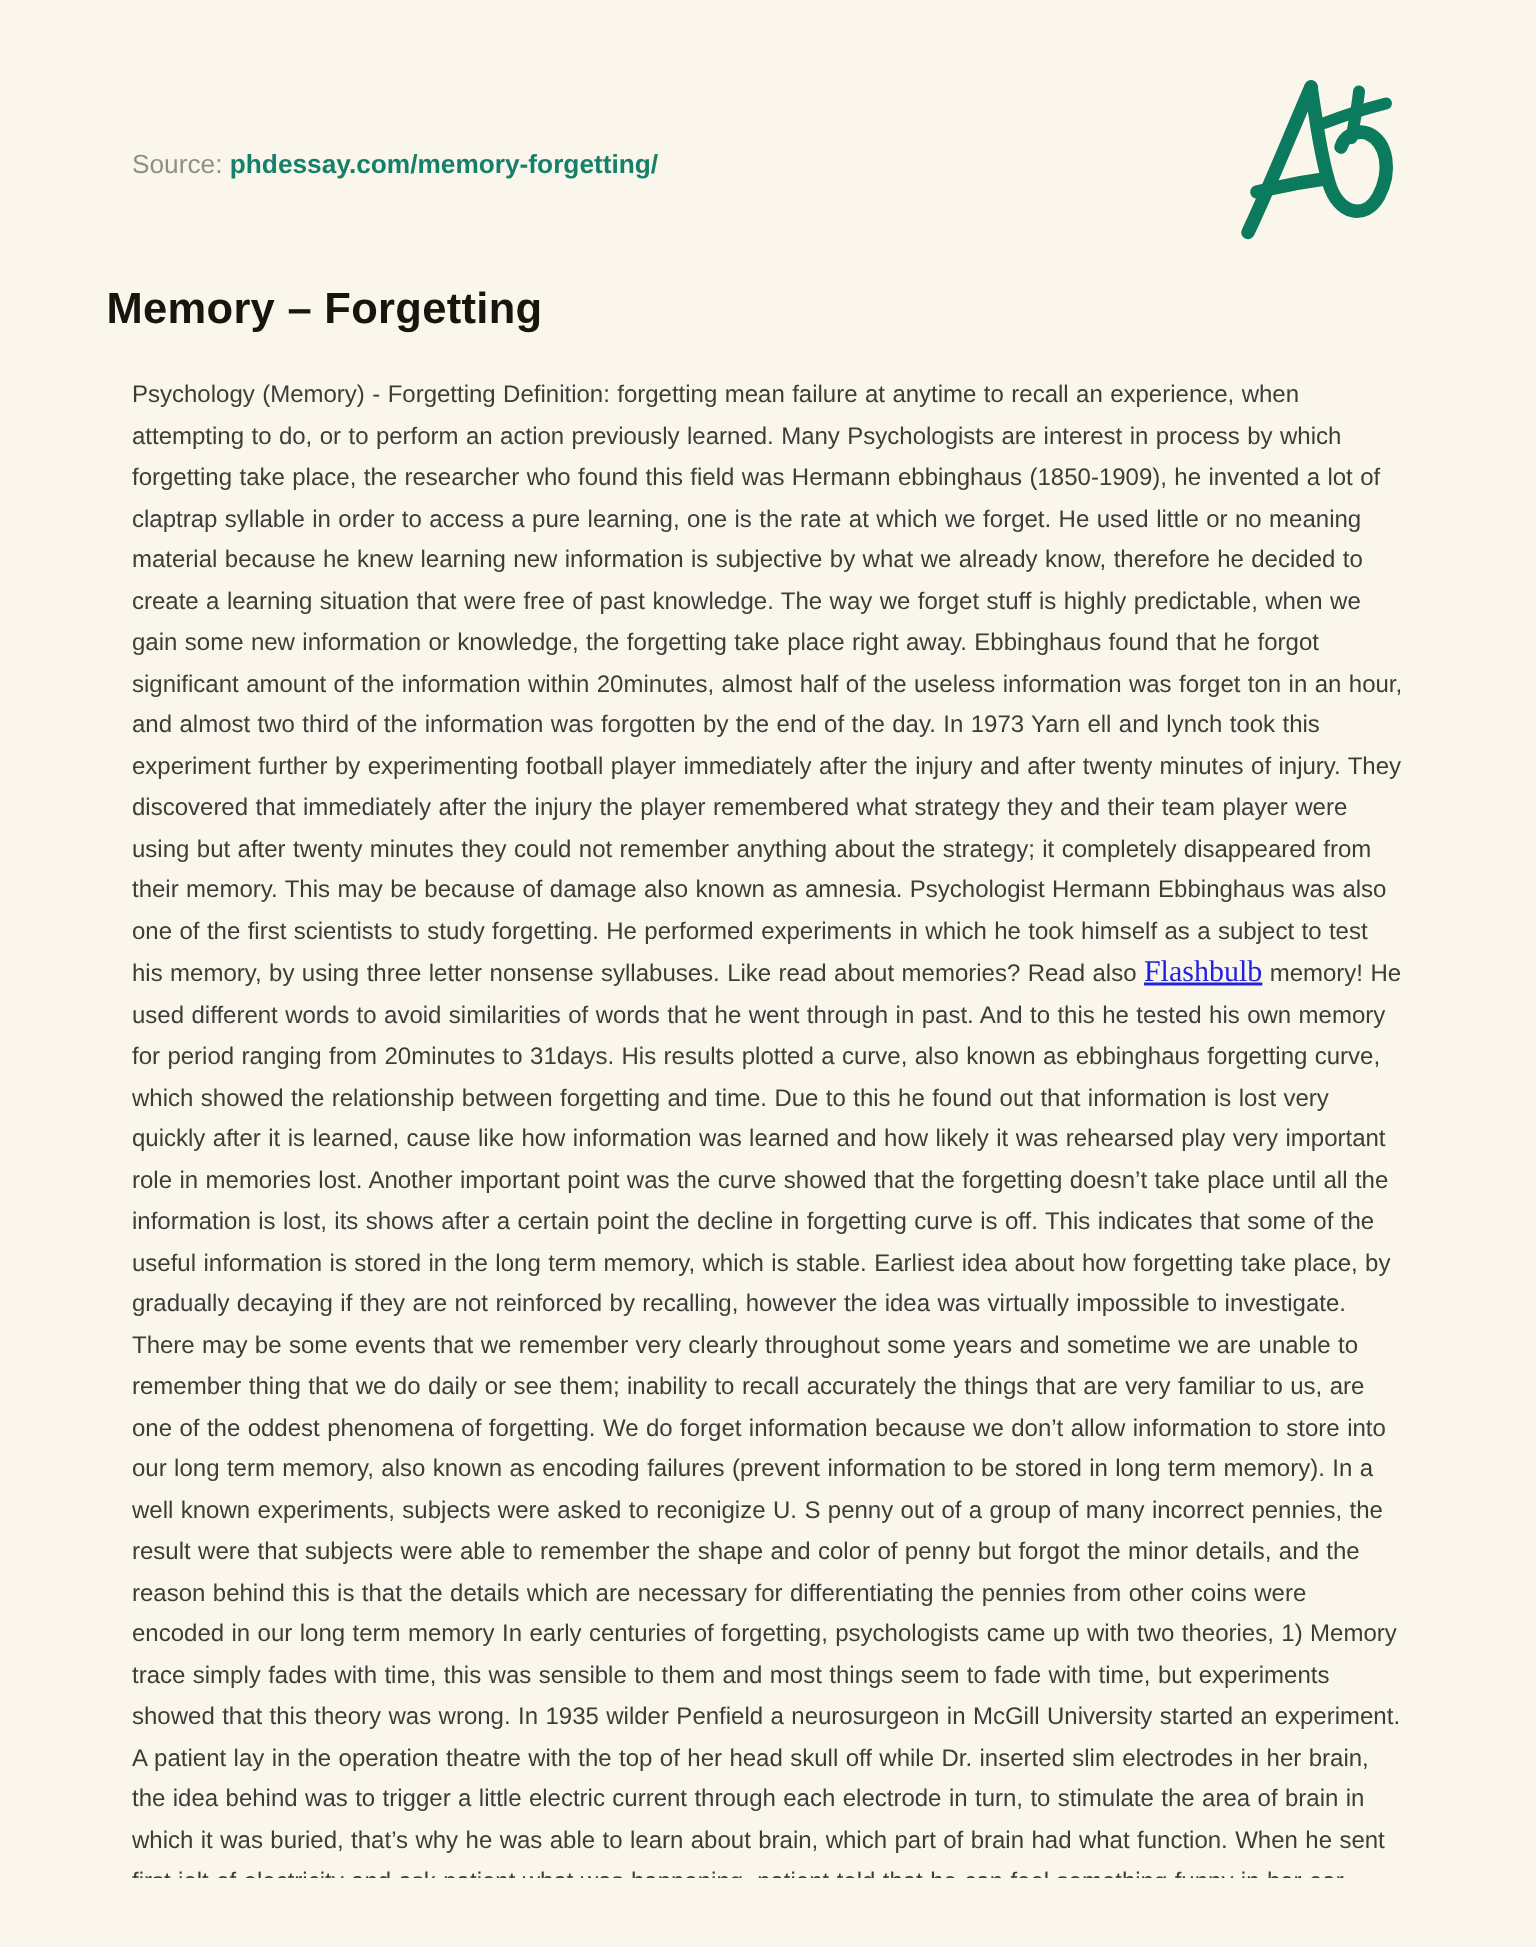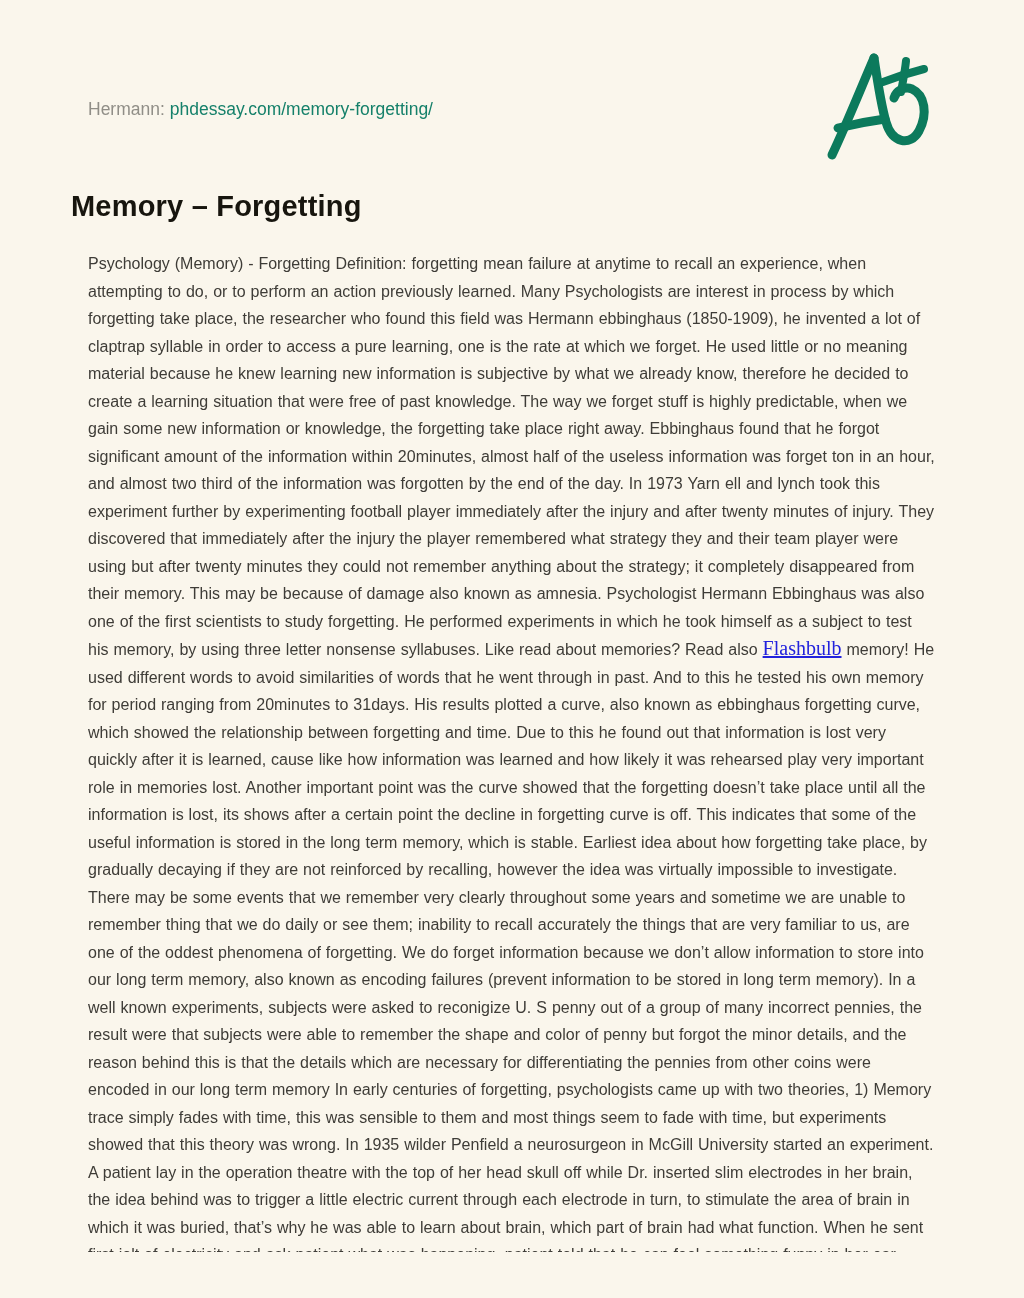--- a/index.html
+++ b/index.html
@@ -27,21 +27,21 @@
   .source-line {
     position: absolute;
     left: 88px;
     top: 99px;
     font-size: 17.5px;
     color: #908e87;
   }
   .source-line a {
     color: #15806a;
     text-decoration: none;
-    font-weight: 400;
+    font-weight: 700;
   }
   .logo {
     position: absolute;
     left: 818px;
     top: 42px;
     width: 120px;
     height: 132px;
   }
   .essay-title {
     position: absolute;
@@ -76,21 +76,21 @@
     font-family: Liberation Serif, serif;
   }
 </style>
 </head>
 <body>
 
 <div class="page">
 
 
   <div class="source-line">
-    <span>Hermann:</span>
+    <span>Source:</span>
     <a href="#">phdessay.com/memory-forgetting/</a>
   </div>
 
   <div class="logo">
     <svg width="120" height="132" viewBox="0 0 120 130" fill="none" xmlns="http://www.w3.org/2000/svg">
       <g stroke="#0c7a5c" stroke-linecap="round" fill="none">
 
         <path d="M14 112 C 30 78, 45 40, 56 15" stroke-width="9"></path>
 
         <path d="M56 15 C 60 42, 63 62, 68 79 C 74 100, 92 104, 101 88 C 110 71, 107 52, 94 46 C 86 43, 78 48, 76 55" stroke-width="9"></path>

